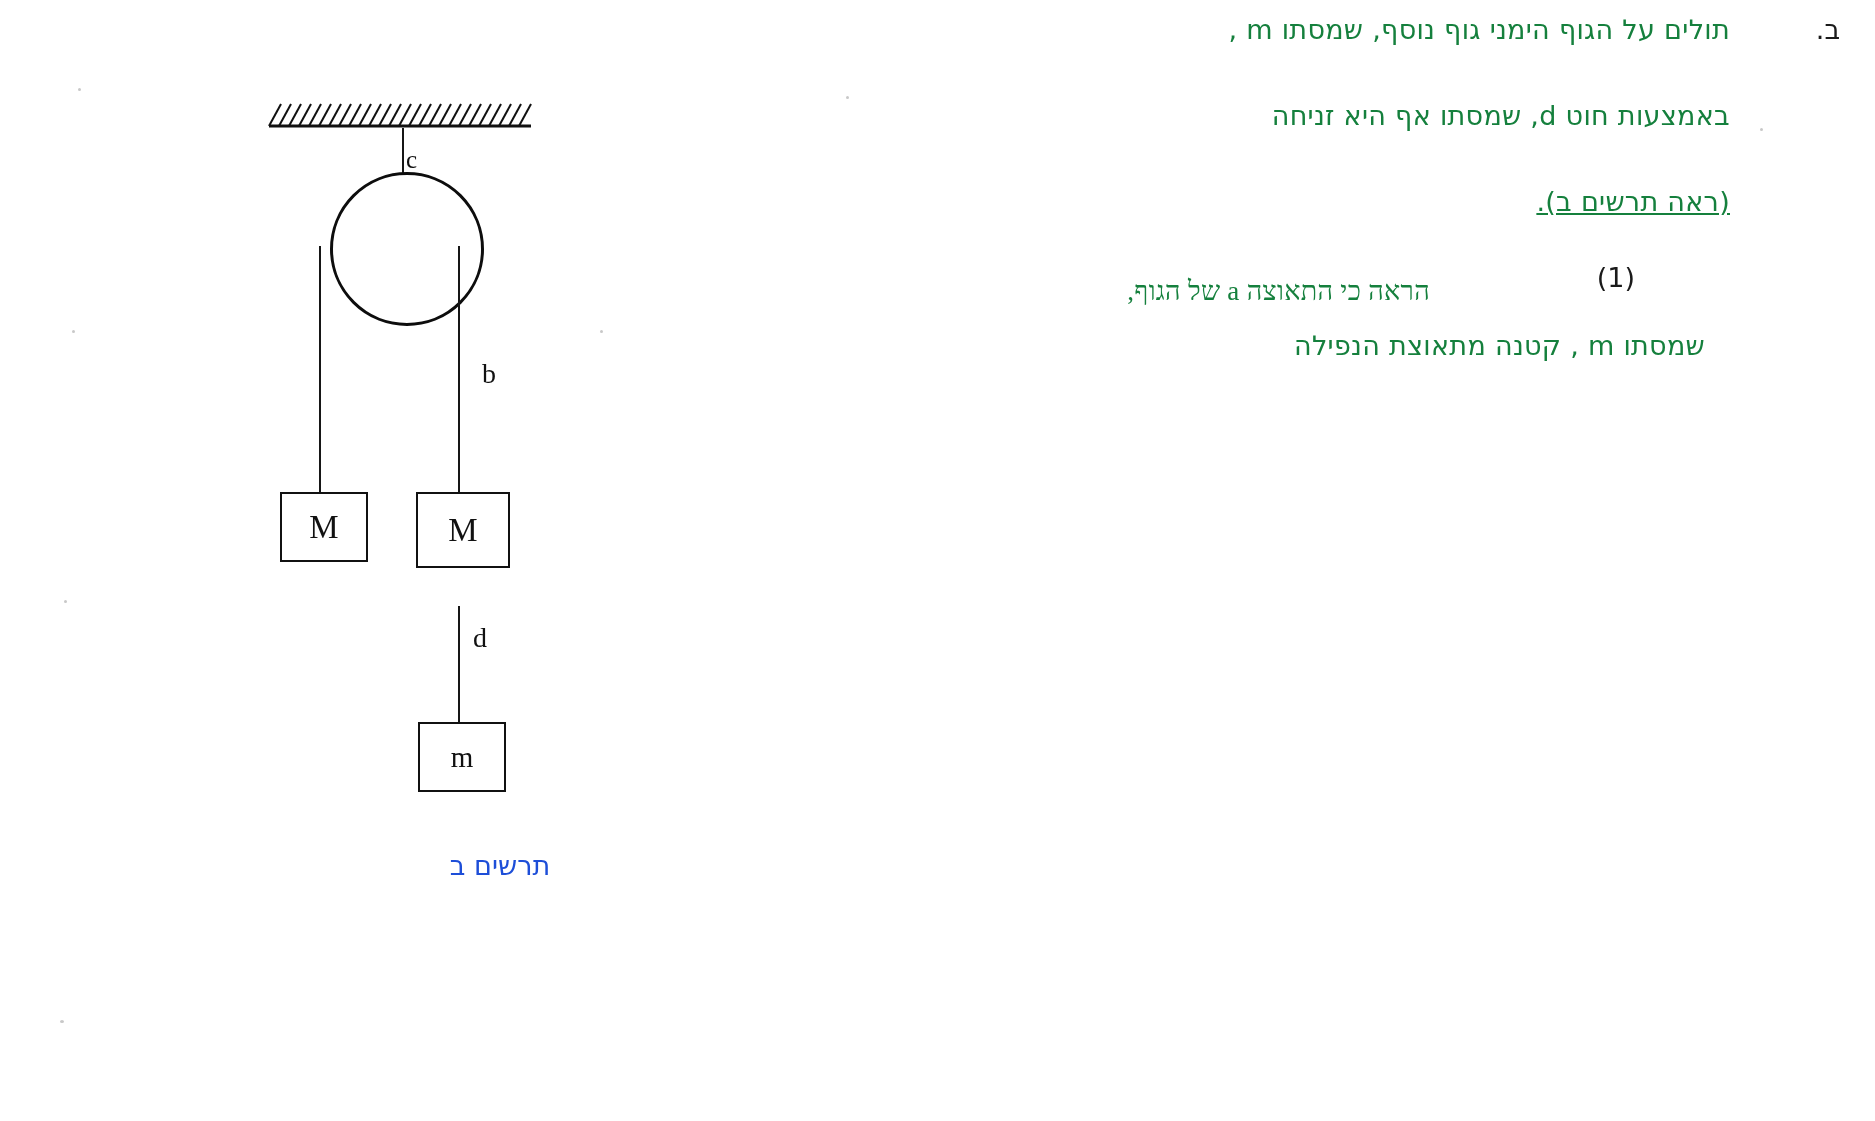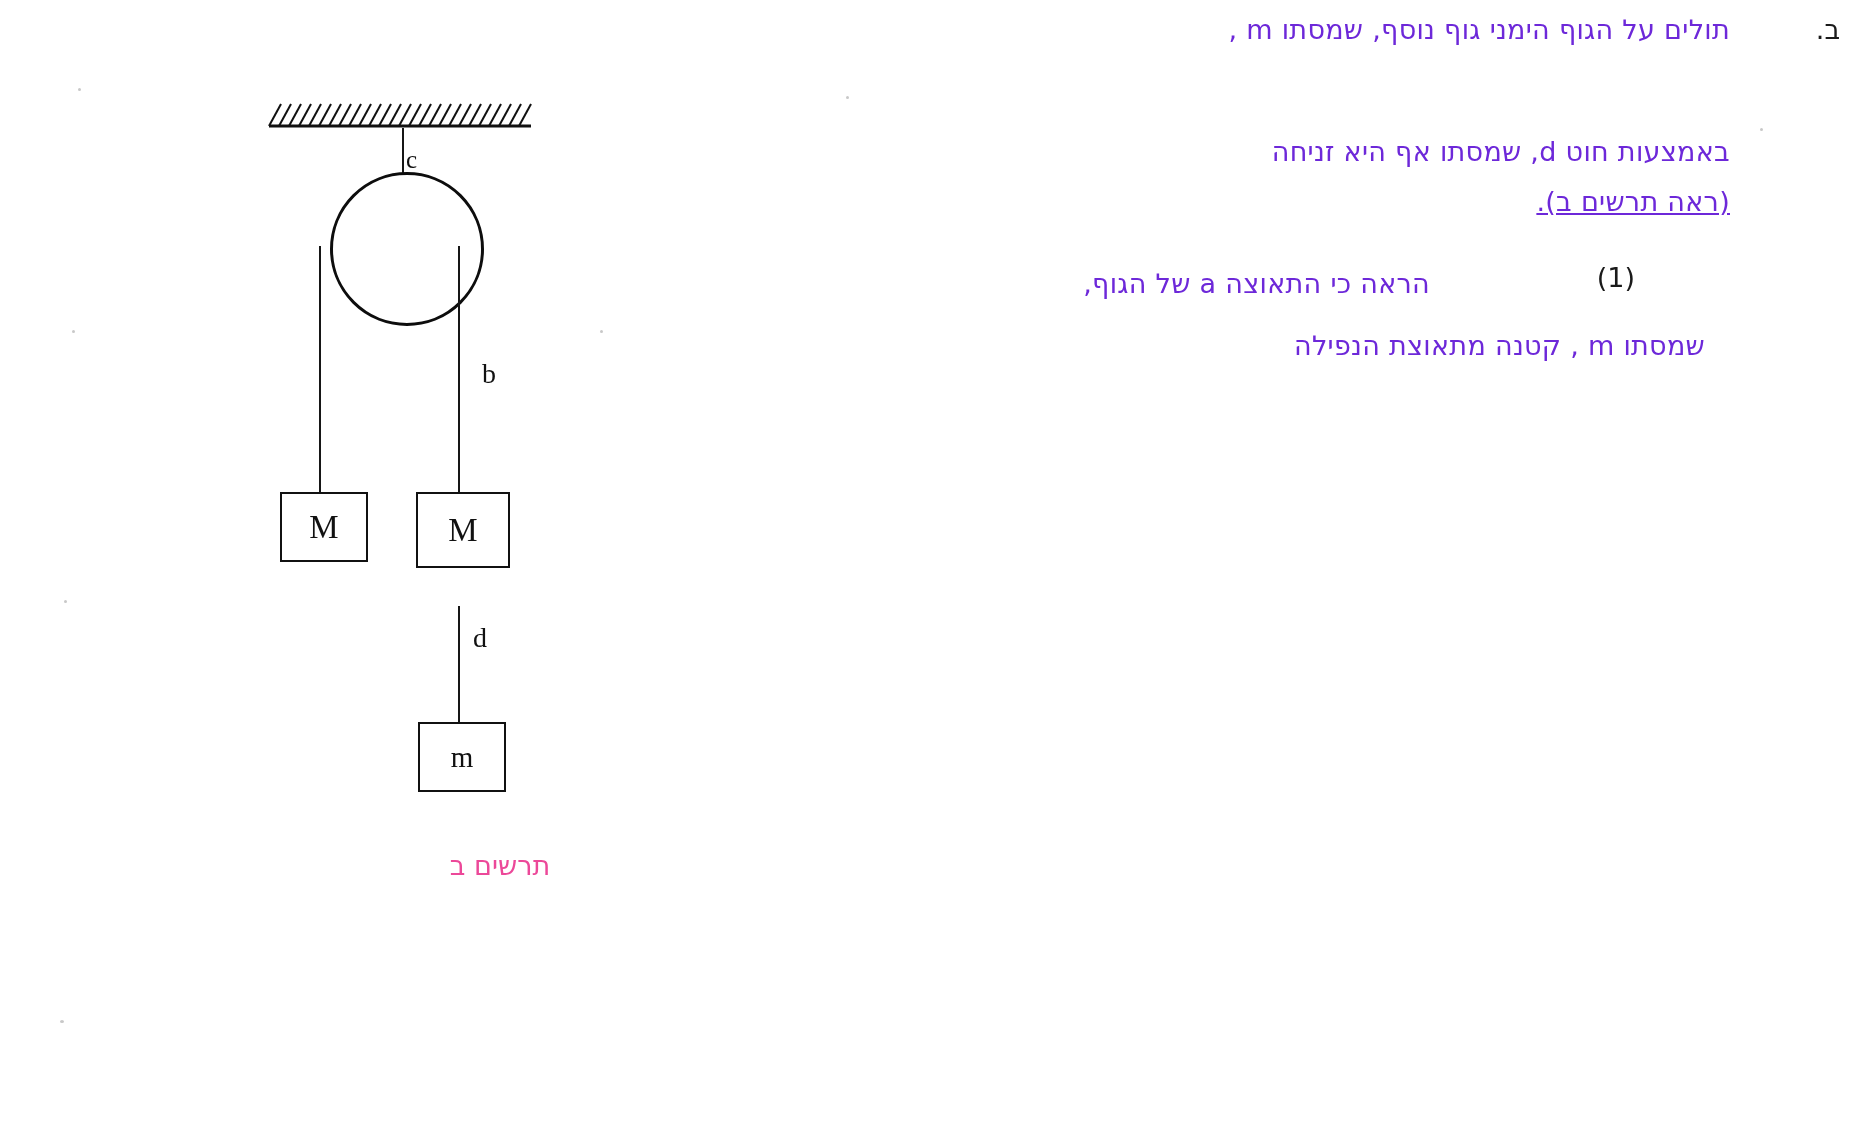--- a/index.html
+++ b/index.html
@@ -32,35 +32,35 @@
     width: 1030px;
     height: 560px;
     direction: rtl;
     text-align: right;
   }
   .para {
     position: absolute;
     white-space: nowrap;
     font-family: "DejaVu Sans", sans-serif;
     font-size: 27px;
-    color: #6d28d9;
+    color: #15803d;
     letter-spacing: .3px;
   }
   .marker {
     position: absolute;
     font-family: "DejaVu Sans", sans-serif;
     font-size: 27px;
     color: #1a1a1a;
   }
 
   .l0 { top: 14px;  right: 10px;  }
   .l0b{ top: 14px;  right: 120px; }
-  .l1 { top: 100px; right: 120px; margin-top: 36px; }
+  .l1 { top: 100px; right: 120px; }
   .l2 { top: 186px; right: 120px; text-decoration: underline; }
-  .l3 { top: 268px; right: 420px; }
+  .l3 { top: 276px; right: 420px; font-family: Liberation Serif, serif; }
   .l3b{ top: 262px; right: 215px; }
   .l4 { top: 330px; right: 145px; margin-left: 48px; }
   .l5 { top: 410px; right: 290px; }
 
   
   #figure {
     position: absolute;
     left: 230px;
     top: 50px;
     width: 560px;
@@ -128,21 +128,21 @@
 
   #figure-caption {
     position: absolute;
     left: 120px;
     top: 800px;
     width: 300px;
     text-align: center;
     direction: rtl;
     font-family: "DejaVu Sans", sans-serif;
     font-size: 27px;
-    color: #ec4899;
+    color: #1d4ed8;
   }
 </style>
 </head>
 <body>
 
 <div id="text-column">
 
   <span class="marker l0">ב.</span>
 
   <span class="para l0b">תולים על הגוף הימני גוף נוסף, שמסתו m ,</span>

